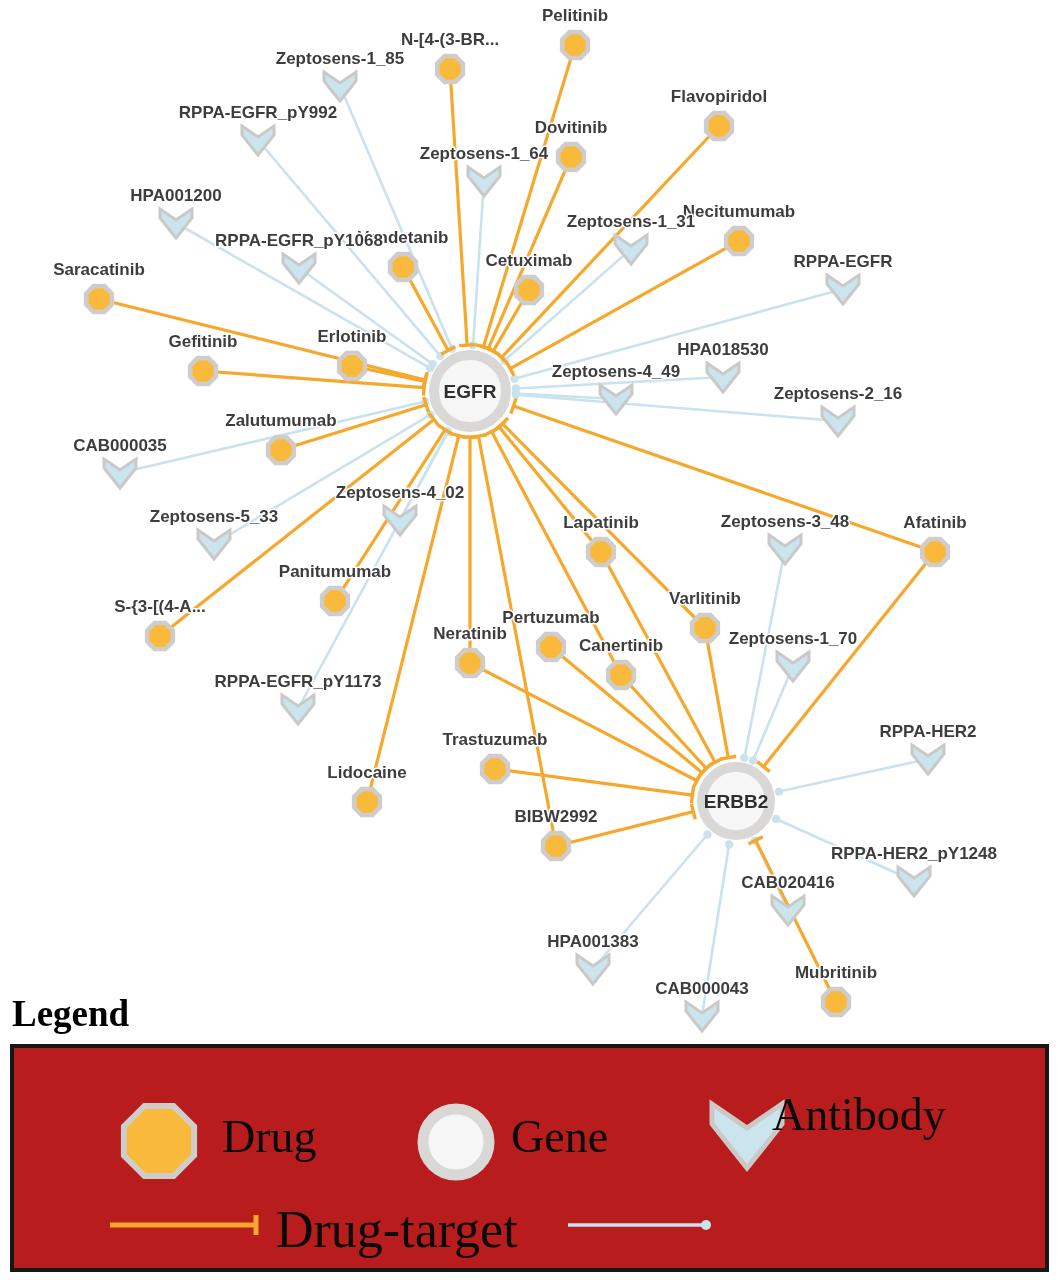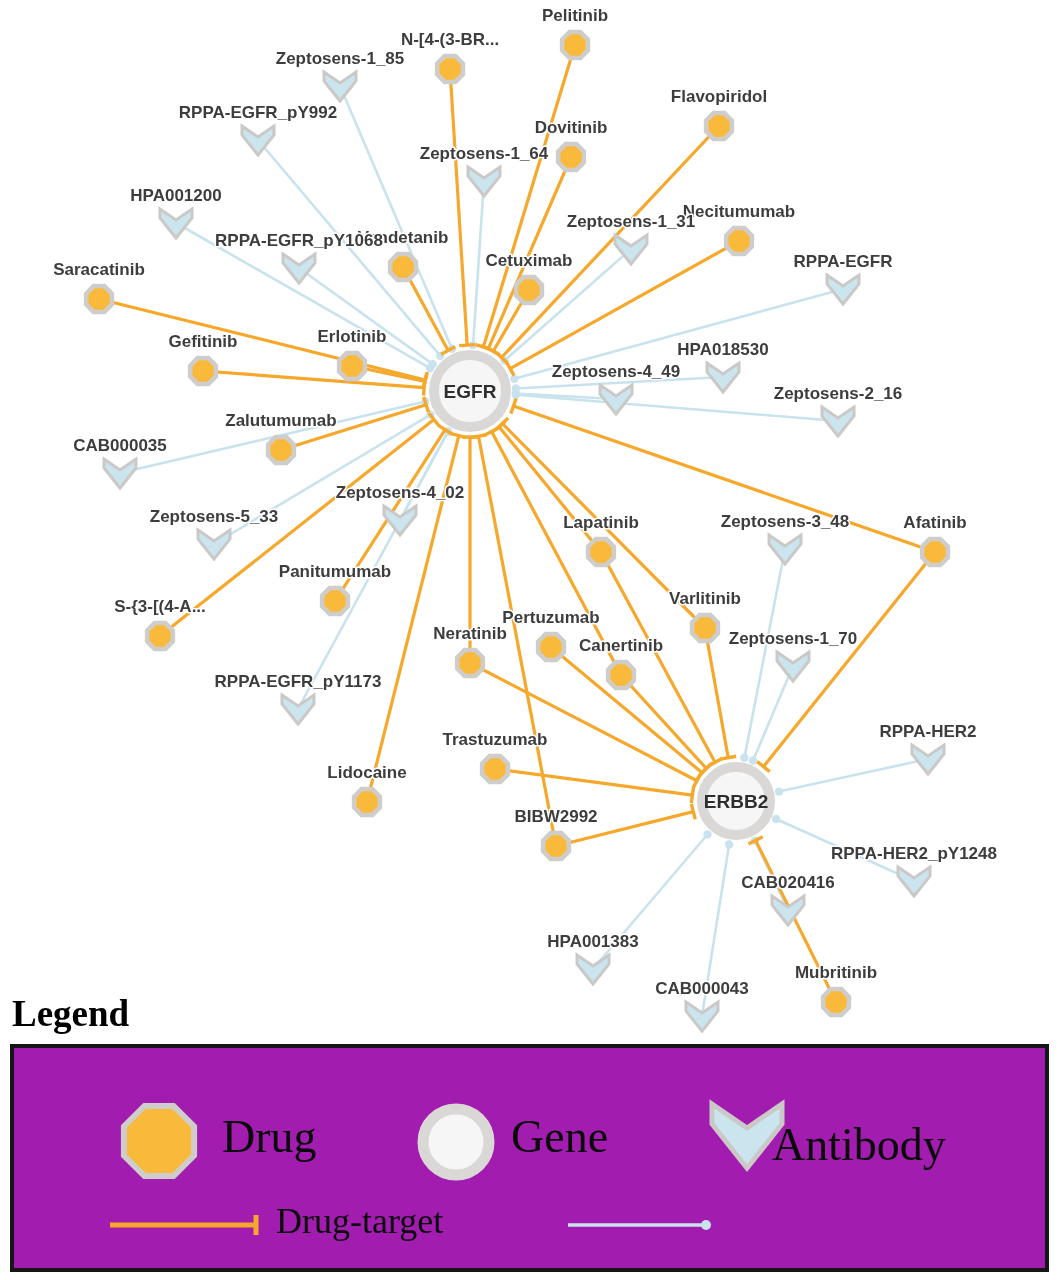--- a/index.html
+++ b/index.html
@@ -5,24 +5,24 @@
   html,body{margin:0;padding:0;background:#ffffff;}
   .page{position:relative;width:1059px;height:1280px;background:#ffffff;
         font-family:"Liberation Sans",sans-serif;overflow:hidden;}
   #network-svg{position:absolute;left:0;top:0;}
   .node-label{font-family:"Liberation Sans",sans-serif;font-weight:bold;font-size:17px;
               fill:#3d3d3d;paint-order:stroke;stroke:#ffffff;stroke-width:3px;stroke-linejoin:round;}
   .gene-label{font-family:"Liberation Sans",sans-serif;font-weight:bold;font-size:19px;fill:#2e2e2e;}
   .legend-title{position:absolute;left:12px;top:992px;font-family:"Liberation Serif",serif;
                 font-weight:bold;font-size:37px;color:#000;text-align:right;}
   .legend-box{position:absolute;left:10px;top:1044px;width:1031px;height:220px;
-              border:4px solid #161616;background:#a21caf;}
+              border:4px solid #161616;background:#b91c1c;}
   .legend-glyph{position:absolute;}
   .legend-node-label{position:absolute;font-family:"Liberation Serif",serif;font-size:46px;color:#0a0a0a;}
-  .legend-edge-label{position:absolute;font-family:"Liberation Serif",serif;font-size:36px;color:#0a0a0a;}
+  .legend-edge-label{position:absolute;font-family:"Liberation Serif",serif;font-size:52px;color:#0a0a0a;}
   .lg-drug{fill:#F9BA3C;stroke:#CFCDCB;stroke-width:6;}
   .lg-gene{fill:#F7F6F6;stroke:#DAD8D7;stroke-width:11;}
   .lg-ab{fill:#CBE5EF;stroke:#CBC9C8;stroke-width:5;}
   .lg-drug-edge{stroke:#F5A82B;stroke-width:5;}
   .lg-ab-edge{stroke:#C9E3EE;stroke-width:3.5;}
   .lg-ab-dot{fill:#C9E3EE;}
 </style>
 </head>
 <body>
 
@@ -431,21 +431,21 @@
     <span class="legend-node-label" style="left:208px;top:62px;">Drug</span>
 
     <svg class="legend-glyph" style="left:397px;top:49px;" width="90" height="90">
       <circle class="lg-gene" cx="45" cy="45" r="33"></circle>
     </svg>
     <span class="legend-node-label" style="left:497px;top:62px;text-align:right;">Gene</span>
 
     <svg class="legend-glyph" style="left:688px;top:47px;" width="90" height="82">
       <path class="lg-ab" d="M 10 9 L 45 33 L 80 9 L 80 29 L 45 73 L 10 29 Z"></path>
     </svg>
-    <span class="legend-node-label" style="left:758px;top:70px;">Antibody</span>
+    <span class="legend-node-label" style="left:758px;top:40px;">Antibody</span>
 
     <svg class="legend-glyph" style="left:92px;top:164px;" width="170" height="26">
       <line class="lg-drug-edge" x1="4" y1="13" x2="150" y2="13"></line>
       <line class="lg-drug-edge" x1="150" y1="3" x2="150" y2="23"></line>
     </svg>
     <span class="legend-edge-label" style="left:262px;top:152px;">Drug-target</span>
 
     <svg class="legend-glyph" style="left:550px;top:167px;" width="152" height="20">
       <line class="lg-ab-edge" x1="4" y1="10" x2="138" y2="10"></line>
       <circle class="lg-ab-dot" cx="142" cy="10" r="5"></circle>

